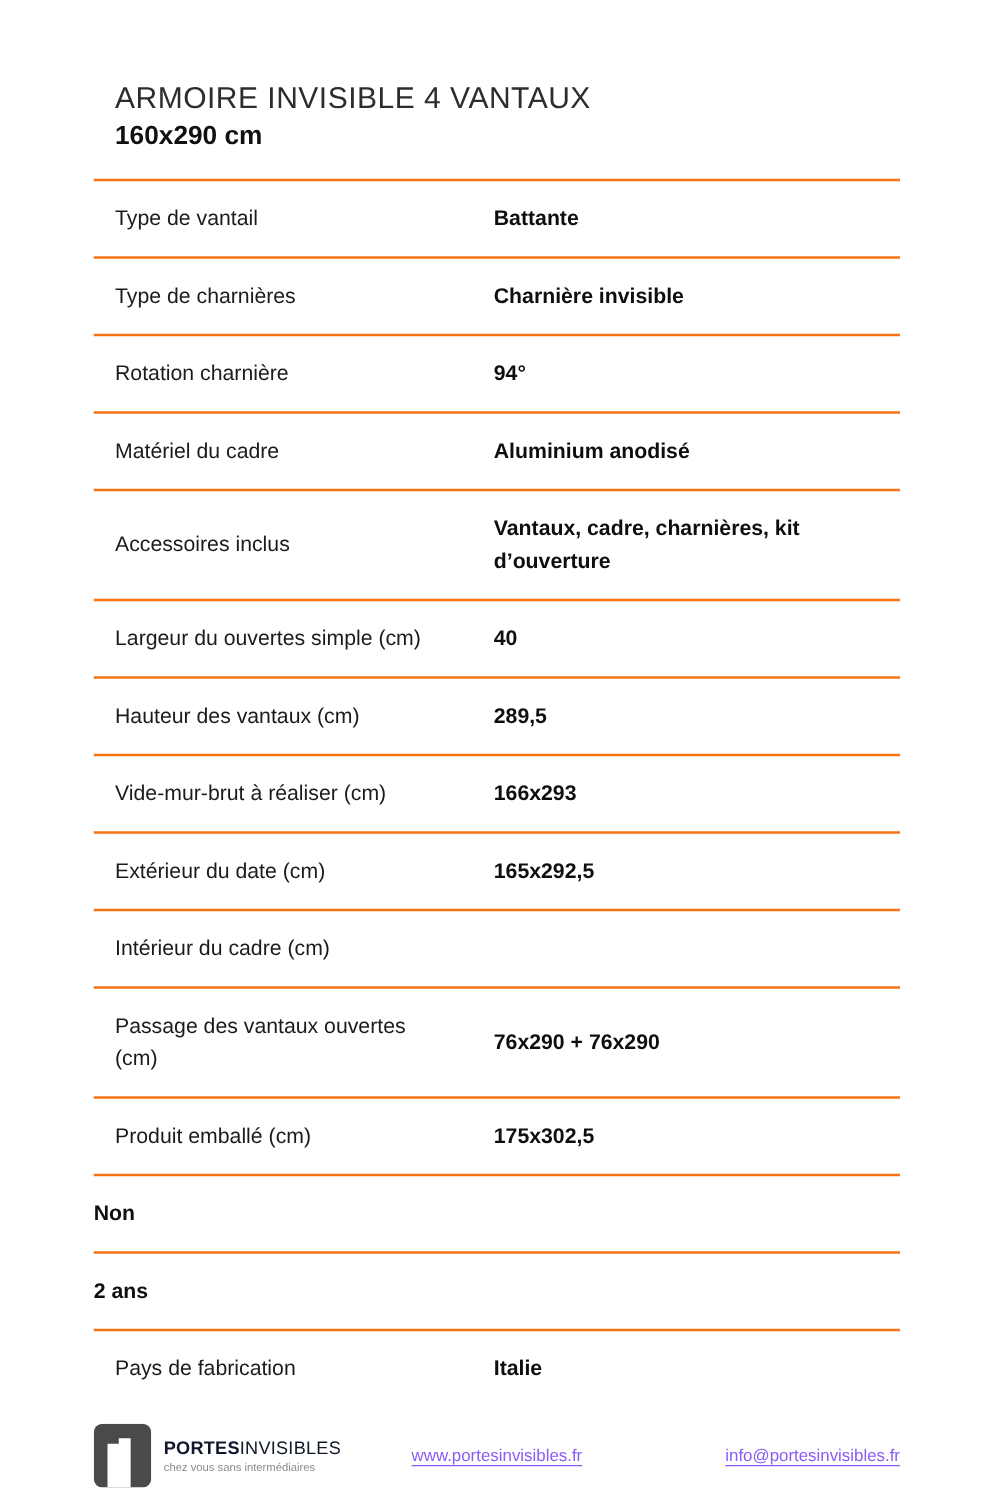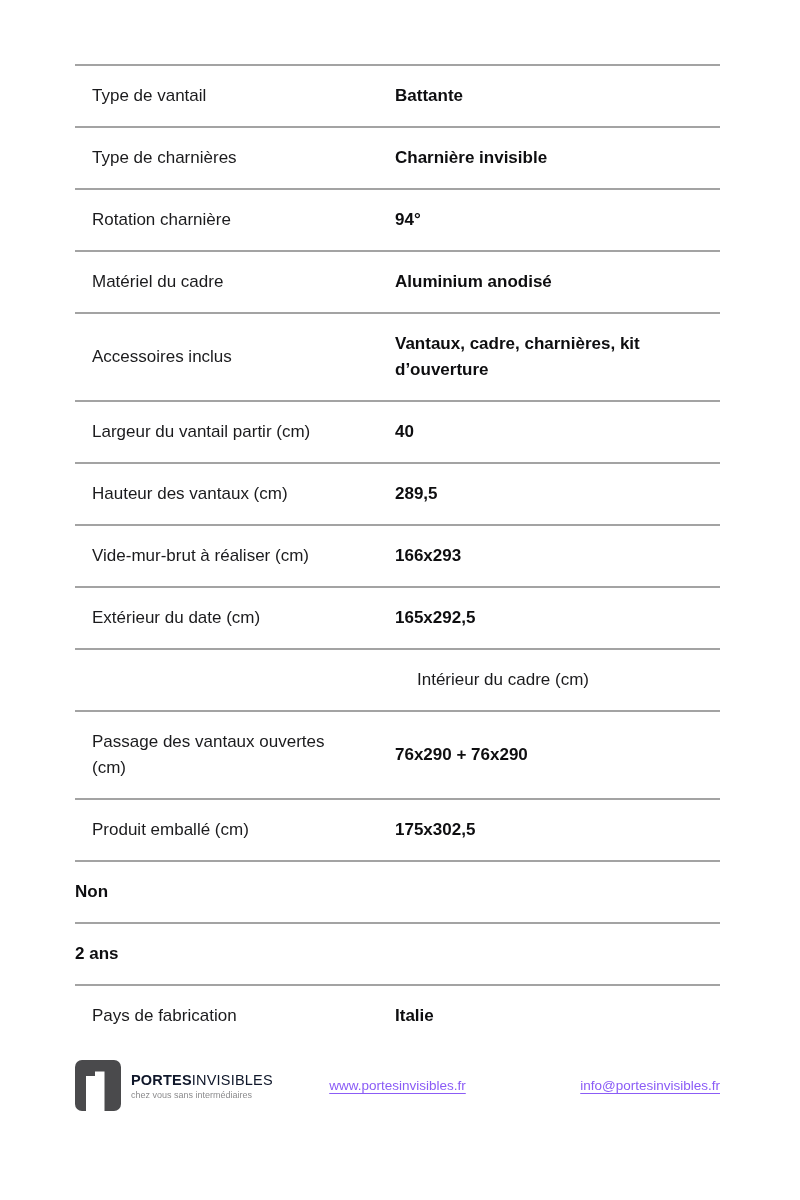--- a/index.html
+++ b/index.html
@@ -28,24 +28,23 @@
     font-weight: 700;
     color: #101012;
     line-height: 27px;
     margin-top: 1px;
   }
   
   .spec-table { width: 100%; }
   .row {
     display: flex;
     align-items: center;
-    border-top: 2px solid #a3a3a3;
+    border-top: 2px solid #f97316;
     padding: 17px 0;
     min-height: 60px;
-    justify-content: flex-end;
   }
   .label {
     width: 320px;
     padding-left: 17px;
     padding-right: 48px;
     font-size: 17px;
     font-weight: 400;
     color: #1b1b1d;
     line-height: 26px;
   }
@@ -78,20 +77,24 @@
     text-underline-offset: 3px;
   }
   .footer-link.site { justify-self: center; }
   .footer-link.mail { justify-self: end; }
 </style>
 </head>
 <body>
 
 <div class="page">
 
+  <div class="header">
+    <div class="title">ARMOIRE INVISIBLE 4 VANTAUX</div>
+    <div class="subtitle">160x290 cm</div>
+  </div>
 
   <div class="spec-table">
     <div class="row">
       <div class="label">Type de vantail</div>
       <div class="value">Battante</div>
     </div>
     <div class="row">
       <div class="label">Type de charnières</div>
       <div class="value">Charnière invisible</div>
     </div>
@@ -101,21 +104,21 @@
     </div>
     <div class="row">
       <div class="label">Matériel du cadre</div>
       <div class="value">Aluminium anodisé</div>
     </div>
     <div class="row">
       <div class="label">Accessoires inclus</div>
       <div class="value">Vantaux, cadre, charnières, kit d’ouverture</div>
     </div>
     <div class="row">
-      <div class="label">Largeur du vantail partir (cm)</div>
+      <div class="label">Largeur du ouvertes simple (cm)</div>
       <div class="value">40</div>
     </div>
     <div class="row">
       <div class="label">Hauteur des vantaux (cm)</div>
       <div class="value">289,5</div>
     </div>
     <div class="row">
       <div class="label">Vide-mur-brut à réaliser (cm)</div>
       <div class="value">166x293</div>
     </div>

